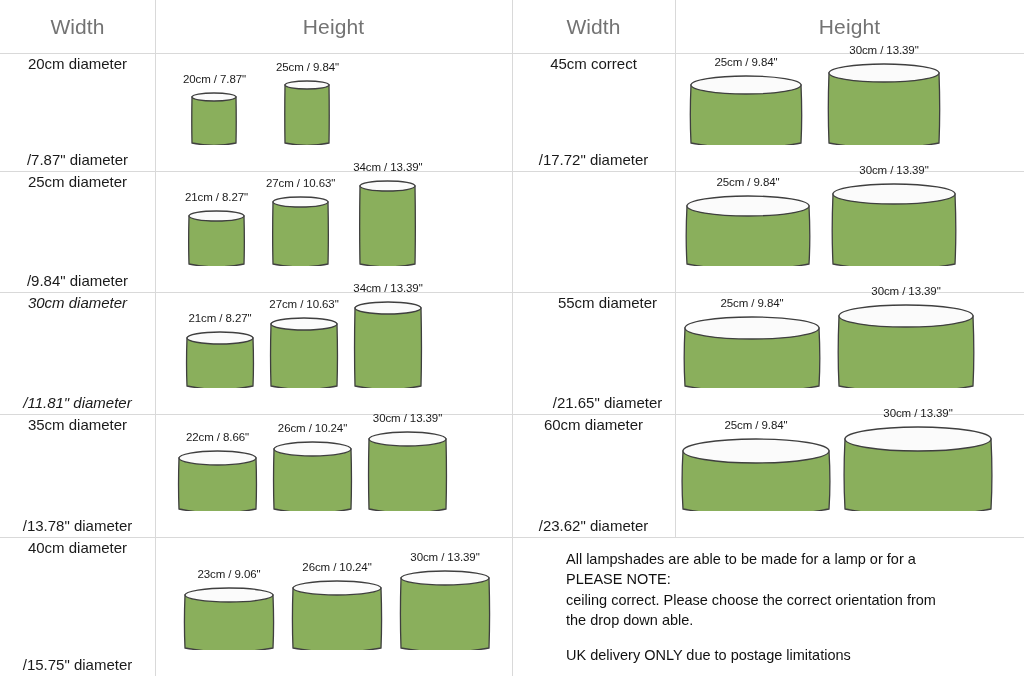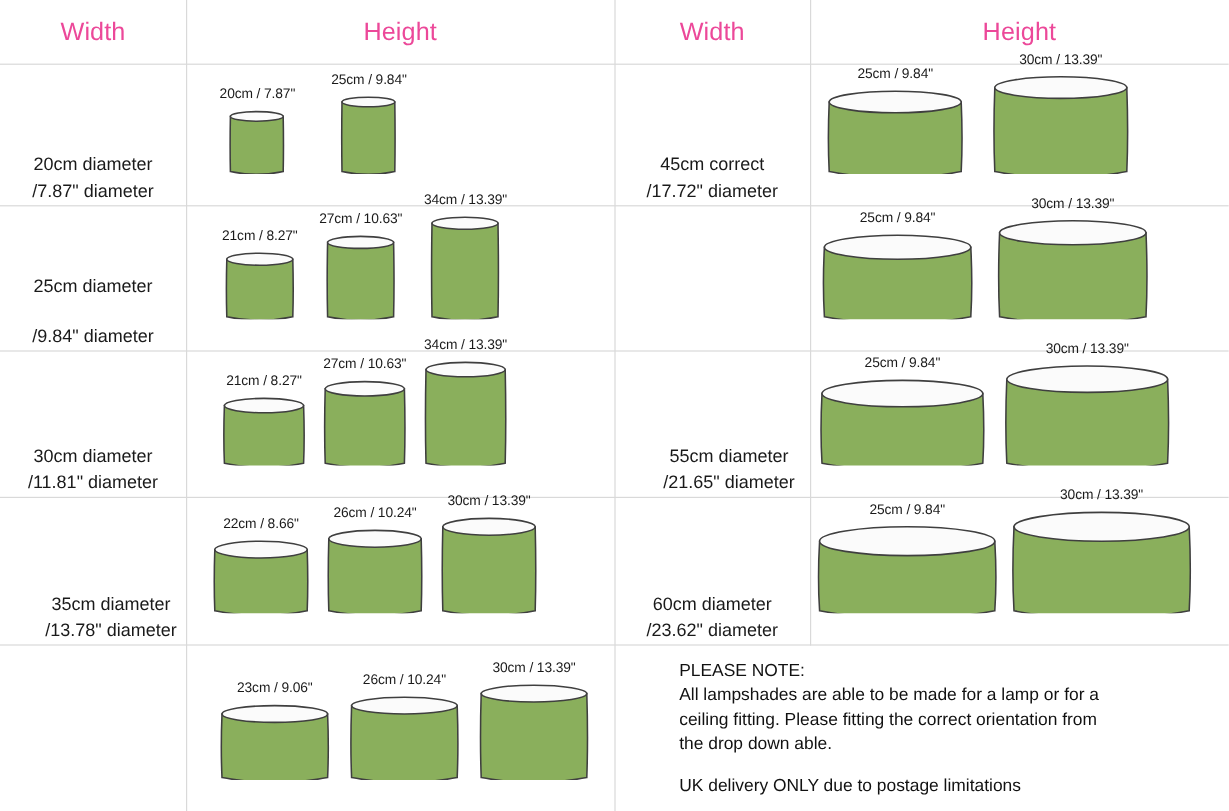--- a/index.html
+++ b/index.html
@@ -38,31 +38,31 @@
 
   
   .hdr {
     position: absolute;
     top: 0;
     height: 53px;
     display: flex;
     align-items: center;
     justify-content: center;
     font-size: 21px;
-    color: #ec4899;
+    color: #737373;
     letter-spacing: .1px;
   }
 
   
   .labelcell {
     position: absolute;
     display: flex;
     flex-direction: column;
     align-items: center;
-    justify-content: flex-end;
+    justify-content: space-between;
     text-align: center;
     font-size: 15px;
     line-height: 1.48;
     color: #1a1a1a;
   }
   .labelcell span { white-space: nowrap; }
 
   
   .shadecell {
     position: absolute;
@@ -112,23 +112,23 @@
   <div class="hline" style="top:537px;"></div>
 
   <div class="hdr" style="left:0px;width:155px;">Width</div>
   <div class="hdr" style="left:155px;width:357px;">Height</div>
   <div class="hdr" style="left:512px;width:163px;">Width</div>
   <div class="hdr" style="left:675px;width:349px;">Height</div>
 
   <div id="body-slot"></div>
 
   <div class="notecell" style="left:566px;top:549px;width:450px;">
+    <p>All lampshades are able to be made for a lamp or for a</p>
     <p>PLEASE NOTE:</p>
-    <p>All lampshades are able to be made for a lamp or for a</p>
-    <p>ceiling fitting. Please fitting the correct orientation from</p>
+    <p>ceiling correct. Please choose the correct orientation from</p>
     <p>the drop down able.</p>
     <div class="gap"></div>
     <p>UK delivery ONLY due to postage limitations</p>
   </div>
 
 <div class="labelcell" style="left: 0px; width: 155px; top: 53px; height: 118px;">
       <span>20cm diameter</span>
       <span>/7.87" diameter</span>
     </div>
     <div class="shadecell" style="left: 155px; width: 357px; top: 53px; height: 118px; padding-left: 28px; padding-bottom: 26px; gap: 30px;">
@@ -167,21 +167,21 @@
   </svg>
       </div>
       <div class="shade-group">
         <div class="shade-cap">34cm / 13.39"</div>
   <svg class="shade-svg" width="59" height="87" viewBox="0 0 59 87">
     <path d="M 2 7 C 1.55 34.3, 1.55 61.6, 2 85 Q 29.5 90.75, 57 85 C 57.45 61.6, 57.45 34.3, 57 7 Z" fill="#8aaf5c" stroke="#3f3f3f" stroke-width="1.3"></path>
     <ellipse cx="29.5" cy="7" rx="27.5" ry="5" fill="#fbfbfb" stroke="#3f3f3f" stroke-width="1.3"></ellipse>
   </svg>
       </div>
     </div>
-    <div class="labelcell" style="left: 0px; width: 155px; top: 292px; height: 122px;">
+    <div class="labelcell" style="left: 0px; width: 155px; top: 292px; height: 122px; font-style: italic;">
       <span>30cm diameter</span>
       <span>/11.81" diameter</span>
     </div>
     <div class="shadecell" style="left: 155px; width: 357px; top: 292px; height: 122px; padding-left: 30px; padding-bottom: 26px; gap: 14px;">
       <div class="shade-group">
         <div class="shade-cap">21cm / 8.27"</div>
   <svg class="shade-svg" width="70" height="58" viewBox="0 0 70 58">
     <path d="M 2 8 C 1.4 24.799999999999997, 1.4 41.6, 2 56 Q 35 62.9, 68 56 C 68.6 41.6, 68.6 24.799999999999997, 68 8 Z" fill="#8aaf5c" stroke="#3f3f3f" stroke-width="1.3"></path>
     <ellipse cx="35" cy="8" rx="33" ry="6" fill="#fbfbfb" stroke="#3f3f3f" stroke-width="1.3"></ellipse>
   </svg>
@@ -194,21 +194,21 @@
   </svg>
       </div>
       <div class="shade-group">
         <div class="shade-cap">34cm / 13.39"</div>
   <svg class="shade-svg" width="70" height="88" viewBox="0 0 70 88">
     <path d="M 2 8 C 1.4 35.3, 1.4 62.6, 2 86 Q 35 92.9, 68 86 C 68.6 62.6, 68.6 35.3, 68 8 Z" fill="#8aaf5c" stroke="#3f3f3f" stroke-width="1.3"></path>
     <ellipse cx="35" cy="8" rx="33" ry="6" fill="#fbfbfb" stroke="#3f3f3f" stroke-width="1.3"></ellipse>
   </svg>
       </div>
     </div>
-    <div class="labelcell" style="left: 15px; width: 155px; top: 414px; height: 123px;">
+    <div class="labelcell" style="left: 0px; width: 155px; top: 414px; height: 123px;">
       <span>35cm diameter</span>
       <span>/13.78" diameter</span>
     </div>
     <div class="shadecell" style="left: 155px; width: 357px; top: 414px; height: 123px; padding-left: 22px; padding-bottom: 26px; gap: 14px;">
       <div class="shade-group">
         <div class="shade-cap">22cm / 8.66"</div>
   <svg class="shade-svg" width="81" height="62" viewBox="0 0 81 62">
     <path d="M 2 9 C 1.4 26.849999999999998, 1.4 44.7, 2 60 Q 40.5 68.05, 79 60 C 79.6 44.7, 79.6 26.849999999999998, 79 9 Z" fill="#8aaf5c" stroke="#3f3f3f" stroke-width="1.3"></path>
     <ellipse cx="40.5" cy="9" rx="38.5" ry="7" fill="#fbfbfb" stroke="#3f3f3f" stroke-width="1.3"></ellipse>
   </svg>
@@ -221,20 +221,24 @@
   </svg>
       </div>
       <div class="shade-group">
         <div class="shade-cap">30cm / 13.39"</div>
   <svg class="shade-svg" width="81" height="81" viewBox="0 0 81 81">
     <path d="M 2 9 C 1.4 33.5, 1.4 58, 2 79 Q 40.5 87.05, 79 79 C 79.6 58, 79.6 33.5, 79 9 Z" fill="#8aaf5c" stroke="#3f3f3f" stroke-width="1.3"></path>
     <ellipse cx="40.5" cy="9" rx="38.5" ry="7" fill="#fbfbfb" stroke="#3f3f3f" stroke-width="1.3"></ellipse>
   </svg>
       </div>
     </div>
+    <div class="labelcell" style="left: 0px; width: 155px; top: 537px; height: 139px;">
+      <span>40cm diameter</span>
+      <span>/15.75" diameter</span>
+    </div>
     <div class="shadecell" style="left: 155px; width: 357px; top: 537px; height: 139px; padding-left: 28px; padding-bottom: 26px; gap: 16px;">
       <div class="shade-group">
         <div class="shade-cap">23cm / 9.06"</div>
   <svg class="shade-svg" width="92" height="64" viewBox="0 0 92 64">
     <path d="M 2 9 C 1.25 27.549999999999997, 1.25 46.1, 2 62 Q 46 70.05, 90 62 C 90.75 46.1, 90.75 27.549999999999997, 90 9 Z" fill="#8aaf5c" stroke="#3f3f3f" stroke-width="1.3"></path>
     <ellipse cx="46" cy="9" rx="44" ry="7" fill="#fbfbfb" stroke="#3f3f3f" stroke-width="1.3"></ellipse>
   </svg>
       </div>
       <div class="shade-group">
         <div class="shade-cap">26cm / 10.24"</div>

